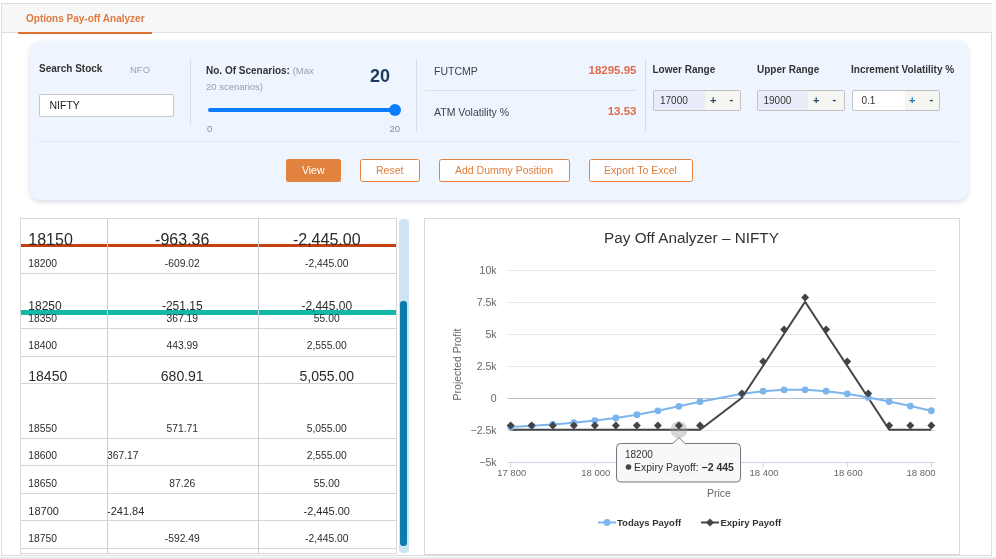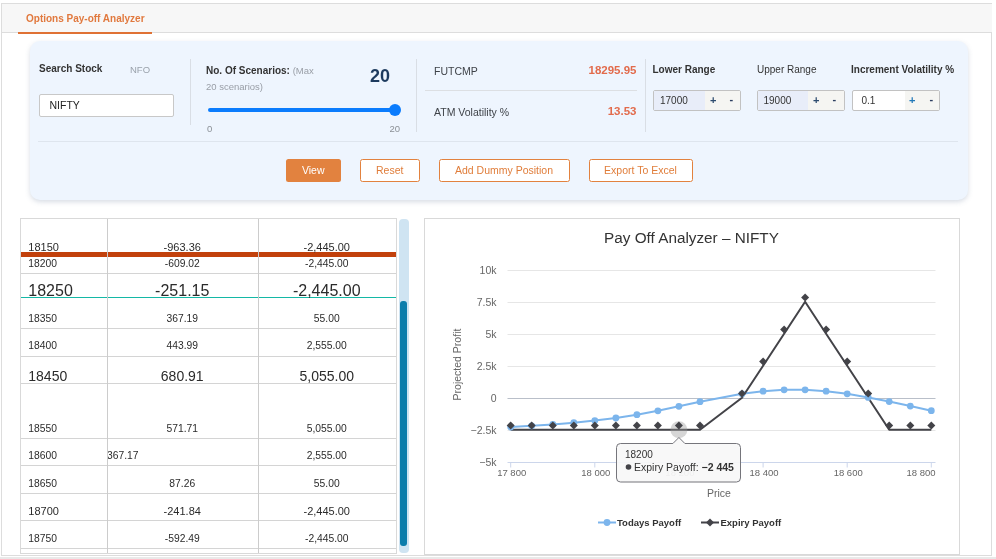--- a/index.html
+++ b/index.html
@@ -30,21 +30,21 @@
 <div class="abs" style="left:207px;top:122.5px;font-size:9.5px;color:#8b9096">0</div>
 <div class="abs" style="left:380px;top:122.5px;width:20px;text-align:right;font-size:9.5px;color:#8b9096">20</div>
 
 <div class="abs" style="left:434px;top:65px;font-size:10.5px;color:#3f4349">FUTCMP</div>
 <div class="abs" style="left:560px;top:64px;width:76.5px;text-align:right;font-size:11.5px;font-weight:bold;color:#e26b4c">18295.95</div>
 <div class="abs" style="left:425px;top:89.5px;width:211.5px;height:1px;background:#dcdfe3"></div>
 <div class="abs" style="left:434px;top:106px;font-size:10.5px;color:#3f4349">ATM Volatility %</div>
 <div class="abs" style="left:560px;top:105px;width:76.5px;text-align:right;font-size:11.5px;font-weight:bold;color:#e26b4c">13.53</div>
 
 <div class="abs" style="left:652.5px;top:63.5px;font-size:10px;font-weight:bold;color:#333">Lower Range</div>
-<div class="abs" style="left:757px;top:63.5px;font-size:10px;font-weight:normal;color:#333">Upper Range</div>
+<div class="abs" style="left:757px;top:63.5px;font-size:10px;font-weight:bold;color:#333">Upper Range</div>
 <div class="abs" style="left:851px;top:63.5px;font-size:10px;font-weight:bold;color:#333">Increment Volatility %</div>
 <div class="abs" style="left:653px;top:90px;width:88px;height:20.5px;background:#fff;border:1px solid #c2c2c2;border-radius:2px"></div>
 <div class="abs" style="left:654px;top:91px;width:50.5px;height:18.5px;background:#e8edf9"></div>
 <div class="abs" style="left:704.5px;top:91px;width:35.5px;height:18.5px;background:#f5f5f2"></div>
 <div class="abs" style="left:660px;top:95px;font-size:10px;color:#333">17000</div>
 <div class="abs" style="left:710px;top:93.5px;font-size:11px;font-weight:bold;color:#2c4b6e">+</div>
 <div class="abs" style="left:729.5px;top:93px;font-size:11px;font-weight:bold;color:#2c3e60">-</div>
 <div class="abs" style="left:756.5px;top:90px;width:88px;height:20.5px;background:#fff;border:1px solid #c2c2c2;border-radius:2px"></div>
 <div class="abs" style="left:757.5px;top:91px;width:50.5px;height:18.5px;background:#e8edf9"></div>
 <div class="abs" style="left:808px;top:91px;width:35.5px;height:18.5px;background:#f5f5f2"></div>
@@ -57,31 +57,31 @@
 <div class="abs" style="left:909px;top:93.5px;font-size:11px;font-weight:bold;color:#2178b8">+</div>
 <div class="abs" style="left:929.5px;top:93px;font-size:11px;font-weight:bold;color:#2c3e60">-</div>
 
 <div class="abs" style="left:38px;top:141px;width:920px;height:1px;background:#dee5ee"></div>
 <div class="abs" style="left:286px;top:159px;width:54.5px;height:23px;background:#e2823f;border-radius:2.5px;color:#fff;font-size:10.5px;text-align:center;line-height:23px">View</div>
 <div class="abs" style="left:360px;top:159px;width:59.5px;height:23px;background:#fff;border:1px solid #e2823f;border-radius:2.5px;color:#e07d3a;font-size:10.5px;text-align:center;line-height:21px">Reset</div>
 <div class="abs" style="left:438.5px;top:159px;width:131px;height:23px;background:#fff;border:1px solid #e2823f;border-radius:2.5px;color:#e07d3a;font-size:10.5px;text-align:center;line-height:21px">Add Dummy Position</div>
 <div class="abs" style="left:588.5px;top:159px;width:104px;height:23px;background:#fff;border:1px solid #e2823f;border-radius:2.5px;color:#e07d3a;font-size:10.5px;text-align:center;line-height:21px">Export To Excel</div>
 
 <div class="abs" style="left:20px;top:218px;width:377px;height:336px;border:1px solid #d9d9d9;background:#fff;overflow:hidden">
-<div class="abs" style="left:0;top:11px;width:375px;height:27.45px;border-bottom:5px solid #c2410c;font-size:11px;color:#2b2b2b">
+<div class="abs" style="left:0;top:1px;width:375px;height:27.45px;border-bottom:3px solid #c2410c;font-size:16px;color:#2b2b2b">
       <span class="abs" style="left:7.3px;top:11.3px">18150</span>
       <span class="abs" style="left:86px;top:11.3px;width:150.5px;text-align:center">-963.36</span>
       <span class="abs" style="left:236.5px;top:11.3px;width:138.5px;text-align:center">-2,445.00</span>
     </div>
 <div class="abs" style="left:0;top:27.80px;width:375px;height:27.45px;border-bottom:1px solid #d4d4d4;font-size:10.3px;color:#2b2b2b">
       <span class="abs" style="left:7.3px;top:11.3px">18200</span>
       <span class="abs" style="left:86px;top:11.3px;width:150.5px;text-align:center">-609.02</span>
       <span class="abs" style="left:236.5px;top:11.3px;width:138.5px;text-align:center">-2,445.00</span>
     </div>
-<div class="abs" style="left:0;top:52px;width:375px;height:27.45px;border-bottom:1px solid #14b8a6;font-size:16px;color:#2b2b2b">
+<div class="abs" style="left:0;top:69px;width:375px;height:27.45px;border-bottom:5px solid #14b8a6;font-size:12px;color:#2b2b2b">
       <span class="abs" style="left:7.3px;top:11.3px">18250</span>
       <span class="abs" style="left:86px;top:11.3px;width:150.5px;text-align:center">-251.15</span>
       <span class="abs" style="left:236.5px;top:11.3px;width:138.5px;text-align:center">-2,445.00</span>
     </div>
 <div class="abs" style="left:0;top:82.70px;width:375px;height:27.45px;border-bottom:1px solid #d4d4d4;font-size:10.3px;color:#2b2b2b">
       <span class="abs" style="left:7.3px;top:11.3px">18350</span>
       <span class="abs" style="left:86px;top:11.3px;width:150.5px;text-align:center">367.19</span>
       <span class="abs" style="left:236.5px;top:11.3px;width:138.5px;text-align:center">55.00</span>
     </div>
 <div class="abs" style="left:0;top:110.15px;width:375px;height:27.45px;border-bottom:1px solid #d4d4d4;font-size:10.3px;color:#2b2b2b">
@@ -104,21 +104,21 @@
       <span class="abs" style="left:86px;top:11.3px;width:150.5px;text-align:left">367.17</span>
       <span class="abs" style="left:236.5px;top:11.3px;width:138.5px;text-align:center">2,555.00</span>
     </div>
 <div class="abs" style="left:0;top:247.40px;width:375px;height:27.45px;border-bottom:1px solid #d4d4d4;font-size:10.3px;color:#2b2b2b">
       <span class="abs" style="left:7.3px;top:11.3px">18650</span>
       <span class="abs" style="left:86px;top:11.3px;width:150.5px;text-align:center">87.26</span>
       <span class="abs" style="left:236.5px;top:11.3px;width:138.5px;text-align:center">55.00</span>
     </div>
 <div class="abs" style="left:0;top:274.85px;width:375px;height:27.45px;border-bottom:1px solid #d4d4d4;font-size:11px;color:#2b2b2b">
       <span class="abs" style="left:7.3px;top:11.3px">18700</span>
-      <span class="abs" style="left:86px;top:11.3px;width:150.5px;text-align:center">-241.84</span>
+      <span class="abs" style="left:86px;top:11.3px;width:150.5px;text-align:left">-241.84</span>
       <span class="abs" style="left:236.5px;top:11.3px;width:138.5px;text-align:center">-2,445.00</span>
     </div>
 <div class="abs" style="left:0;top:302.30px;width:375px;height:27.45px;border-bottom:1px solid #d4d4d4;font-size:10.3px;color:#2b2b2b">
       <span class="abs" style="left:7.3px;top:11.3px">18750</span>
       <span class="abs" style="left:86px;top:11.3px;width:150.5px;text-align:center">-592.49</span>
       <span class="abs" style="left:236.5px;top:11.3px;width:138.5px;text-align:center">-2,445.00</span>
     </div>
 <div class="abs" style="left:86px;top:0;width:1px;height:334px;background:#cccccc"></div>
 <div class="abs" style="left:236.5px;top:0;width:1px;height:334px;background:#cccccc"></div>
 </div>

